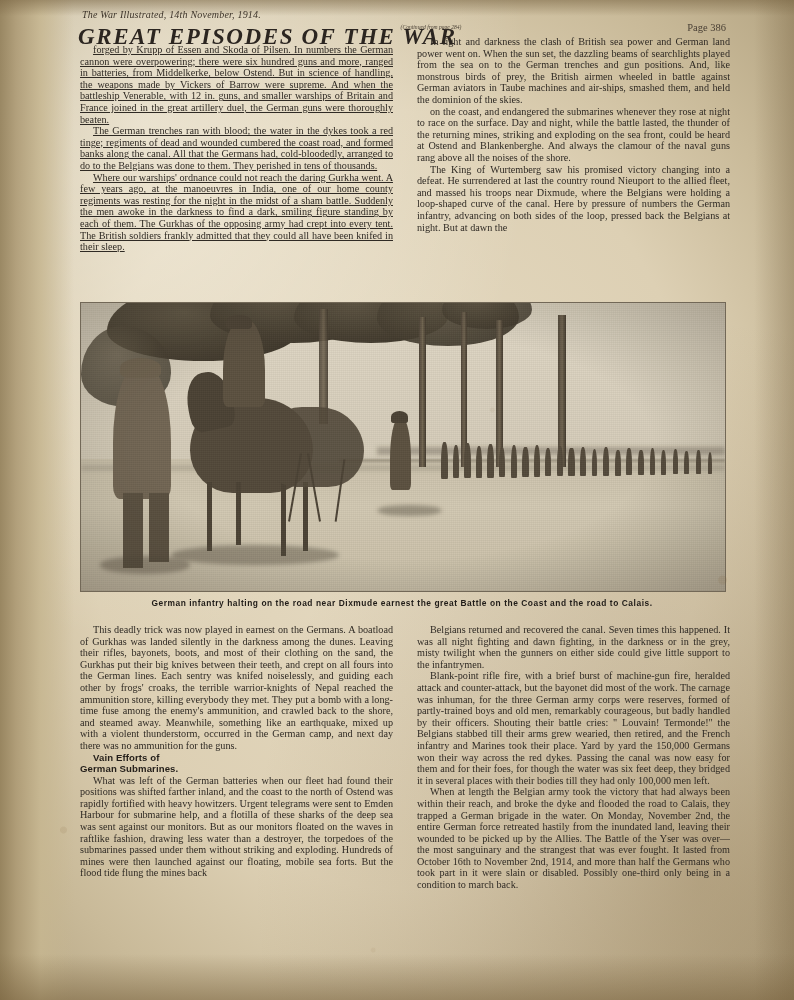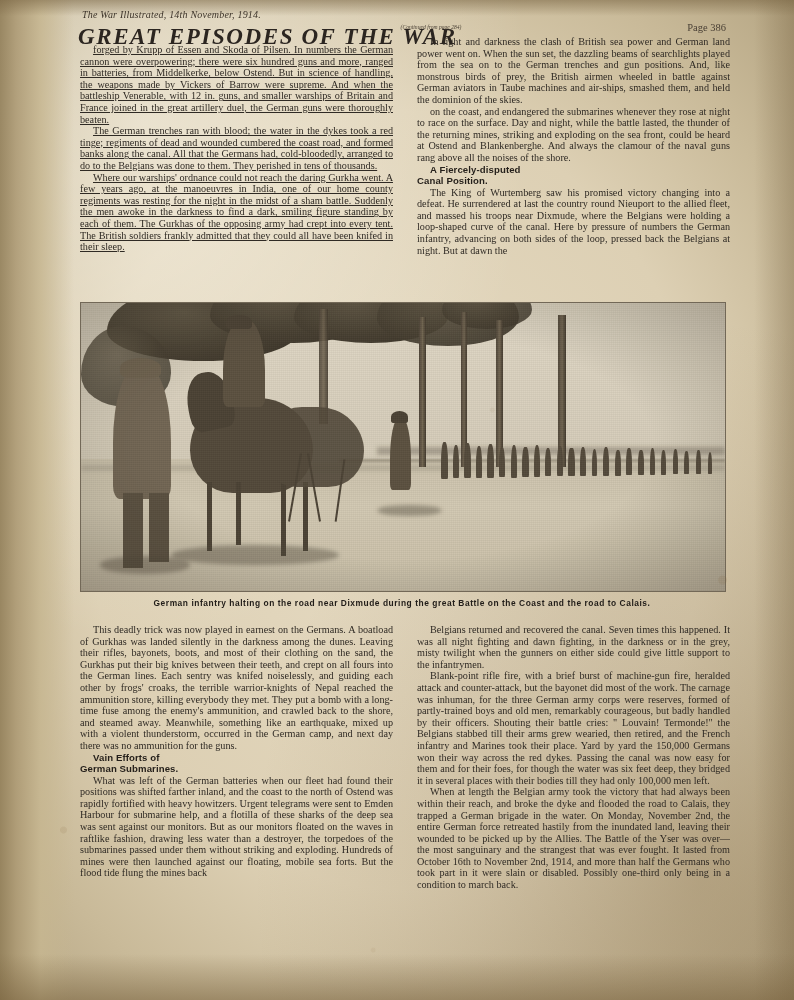--- a/index.html
+++ b/index.html
@@ -160,21 +160,20 @@
 
     <div class="col colL-top">
       <p>forged by Krupp of Essen and Skoda of Pilsen. In numbers the German cannon were overpowering; there were six hundred guns and more, ranged in batteries, from Middelkerke, below Ostend. But in science of handling, the weapons made by Vickers of Barrow were supreme. And when the battleship Venerable, with 12 in. guns, and smaller warships of Britain and France joined in the great artillery duel, the German guns were thoroughly beaten.</p>
       <p>The German trenches ran with blood; the water in the dykes took a red tinge; regiments of dead and wounded cumbered the coast road, and formed banks along the canal. All that the Germans had, cold-bloodedly, arranged to do to the Belgians was done to them. They perished in tens of thousands.</p>
       <p>Where our warships' ordnance could not reach the daring Gurkha went. A few years ago, at the manoeuvres in India, one of our home county regiments was resting for the night in the midst of a sham battle. Suddenly the men awoke in the darkness to find a dark, smiling figure standing by each of them. The Gurkhas of the opposing army had crept into every tent. The British soldiers frankly admitted that they could all have been knifed in their sleep.</p>
     </div>
 
     <div class="col colR-top">
       <p>In light and darkness the clash of British sea power and German land power went on. When the sun set, the dazzling beams of searchlights played from the sea on to the German trenches and gun positions. And, like monstrous birds of prey, the British airmen wheeled in battle against German aviators in Taube machines and air-ships, smashed them, and held the dominion of the skies.</p>
       <p>on the coast, and endangered the submarines whenever they rose at night to race on the surface. Day and night, while the battle lasted, the thunder of the returning mines, striking and exploding on the sea front, could be heard at Ostend and Blankenberghe. And always the clamour of the naval guns rang above all the noises of the shore.</p>
-      <p class="subhead">A Fiercely-disputed<br>Canal Position.</p>
       <p>The King of Wurtemberg saw his promised victory changing into a defeat. He surrendered at last the country round Nieuport to the allied fleet, and massed his troops near Dixmude, where the Belgians were holding a loop-shaped curve of the canal. Here by pressure of numbers the German infantry, advancing on both sides of the loop, pressed back the Belgians at night. But at dawn the</p>
     </div>
 
     <div class="figure">
       <div class="photo">
         <div class="sky"></div>
         <div class="road"></div>
         <div class="horizon"></div>
 
         <div class="fig-dark" style="left:46%;top:50%;width:54%;height:8px;background:rgba(78,70,56,.35);filter:blur(2px);"></div>
@@ -244,21 +243,21 @@
 
         <div class="shadow" style="left:14%;top:84%;width:26%;height:7%;"></div>
         <div class="shadow" style="left:3%;top:88%;width:14%;height:6%;"></div>
         <div class="shadow" style="left:46%;top:70%;width:10%;height:4%;"></div>
 
         <div class="photo-grain"></div>
         <div class="photo-vig"></div>
       </div>
     </div>
 
-    <div class="caption">German infantry halting on the road near Dixmude during the great Battle on the Coast and the road to Calais.</div>
+    <div class="caption">German infantry halting on the road near Dixmude earnest the great Battle on the Coast and the road to Calais.</div>
 
     <div class="col colL-bot">
       <p>This deadly trick was now played in earnest on the Germans. A boatload of Gurkhas was landed silently in the darkness among the dunes. Leaving their rifles, bayonets, boots, and most of their clothing on the sand, the Gurkhas put their big knives between their teeth, and crept on all fours into the German lines. Each sentry was knifed noiselessly, and guiding each other by frogs' croaks, the terrible warrior-knights of Nepal reached the ammunition store, killing everybody they met. They put a bomb with a long-time fuse among the enemy's ammunition, and crawled back to the shore, and steamed away. Meanwhile, something like an earthquake, mixed up with a violent thunderstorm, occurred in the German camp, and next day there was no ammunition for the guns.</p>
       <p class="subhead">Vain Efforts of<br>German Submarines.</p>
       <p>What was left of the German batteries when our fleet had found their positions was shifted farther inland, and the coast to the north of Ostend was rapidly fortified with heavy howitzers. Urgent telegrams were sent to Emden Harbour for submarine help, and a flotilla of these sharks of the deep sea was sent against our monitors. But as our monitors floated on the waves in raftlike fashion, drawing less water than a destroyer, the torpedoes of the submarines passed under them without striking and exploding. Hundreds of mines were then launched against our floating, mobile sea forts. But the flood tide flung the mines back</p>
     </div>
 
     <div class="col colR-bot">
       <p>Belgians returned and recovered the canal. Seven times this happened. It was all night fighting and dawn fighting, in the darkness or in the grey, misty twilight when the gunners on either side could give little support to the infantrymen.</p>
       <p>Blank-point rifle fire, with a brief burst of machine-gun fire, heralded attack and counter-attack, but the bayonet did most of the work. The carnage was inhuman, for the three German army corps were reserves, formed of partly-trained boys and old men, remarkably courageous, but badly handled by their officers. Shouting their battle cries: " Louvain! Termonde!" the Belgians stabbed till their arms grew wearied, then retired, and the French infantry and Marines took their place. Yard by yard the 150,000 Germans won their way across the red dykes. Passing the canal was now easy for them and for their foes, for though the water was six feet deep, they bridged it in several places with their bodies till they had only 100,000 men left.</p>

